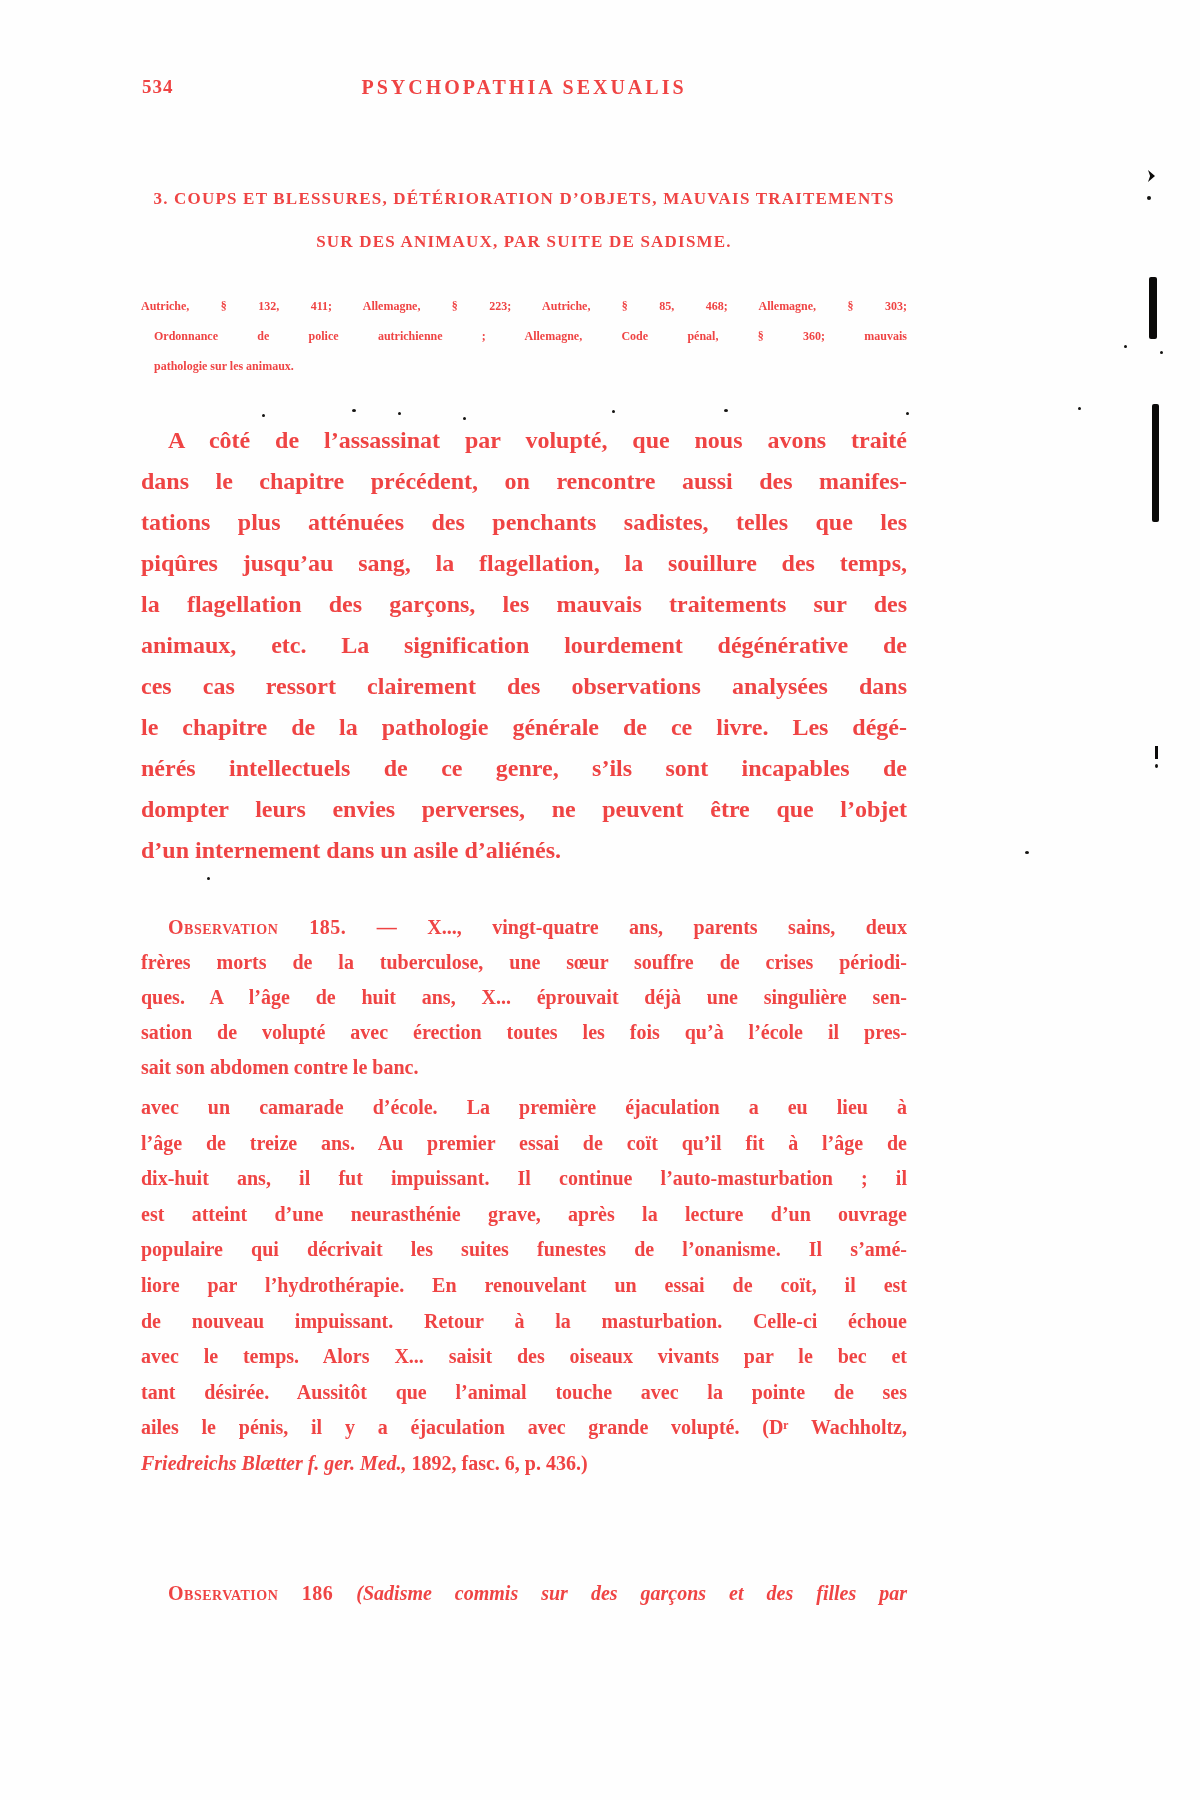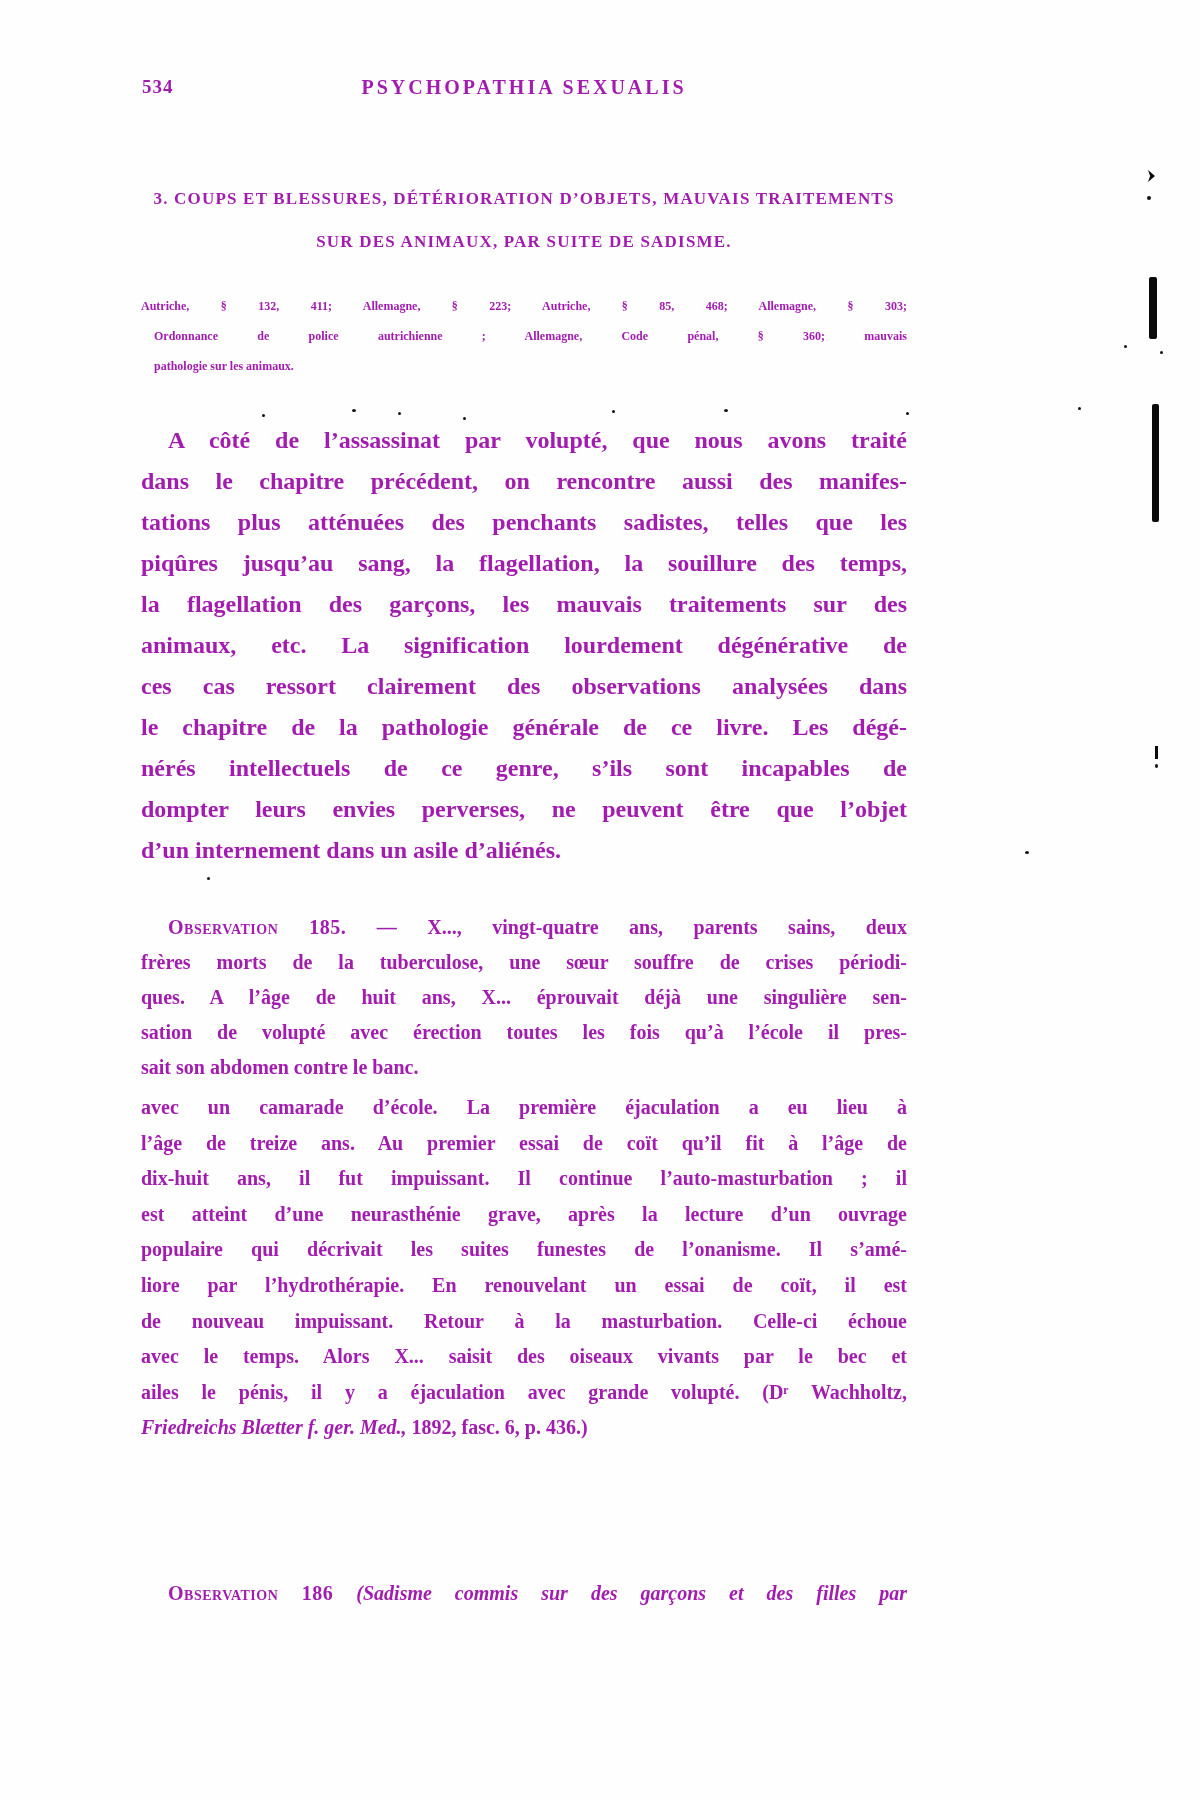--- a/index.html
+++ b/index.html
@@ -2,21 +2,21 @@
 <html><head>
 <meta charset="utf-8">
 <style>
   html, body { margin: 0; padding: 0; background: #e8e8e8; }
   .page {
     position: relative;
     width: 1200px;
     height: 1800px;
     background: #fefefe;
     font-family: "Liberation Serif", "DejaVu Serif", serif;
-    color: #a21caf;
+    color: #ef4444;
     overflow: hidden;
   }
   .col { position: absolute; left: 141px; width: 766px; }
 
   
   .running-head { top: 76px; text-align: center; }
   .page-number {
     position: absolute; left: 142px; top: 76px;
     font-size: 19px; font-weight: 700; letter-spacing: 1px;
   }
@@ -103,20 +103,21 @@
 
   <div class="col obs obs-185-body">
     <div class="line">avec un camarade d’école. La première éjaculation a eu lieu à</div>
     <div class="line">l’âge de treize ans. Au premier essai de coït qu’il fit à l’âge de</div>
     <div class="line">dix-huit ans, il fut impuissant. Il continue l’auto-masturbation ; il</div>
     <div class="line">est atteint d’une neurasthénie grave, après la lecture d’un ouvrage</div>
     <div class="line">populaire qui décrivait les suites funestes de l’onanisme. Il s’amé-</div>
     <div class="line">liore par l’hydrothérapie. En renouvelant un essai de coït, il est</div>
     <div class="line">de nouveau impuissant. Retour à la masturbation. Celle-ci échoue</div>
     <div class="line">avec le temps. Alors X... saisit des oiseaux vivants par le bec et</div>
+    <div class="line">tant désirée. Aussitôt que l’animal touche avec la pointe de ses</div>
     <div class="line">ailes le pénis, il y a éjaculation avec grande volupté. (Dʳ Wachholtz,</div>
     <div class="line last"><span class="italic">Friedreichs Blætter f. ger. Med.,</span><span> 1892, fasc. 6, p. 436.)</span></div>
   </div>
 
   <div class="col obs obs-186">
     <div class="line first"><span class="smallcaps">Observation 186</span><span class="italic"> (Sadisme commis sur des garçons et des filles par</span></div>
   </div>
 
   <div class="artifact" style="left:1148px; top:170px; width:7px; height:12px; clip-path: polygon(0 0, 100% 50%, 0 100%, 30% 50%);"></div>
   <div class="speck" style="left:1147px; top:196px; width:4px; height:4px;"></div>

